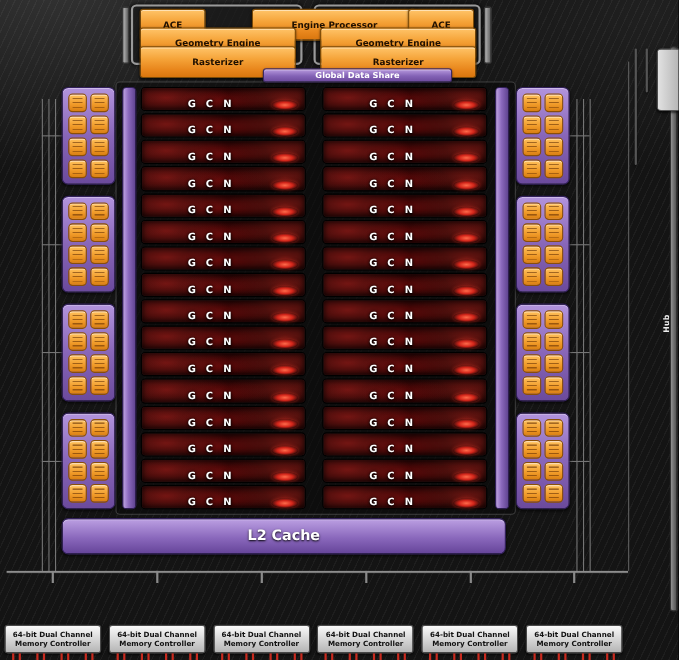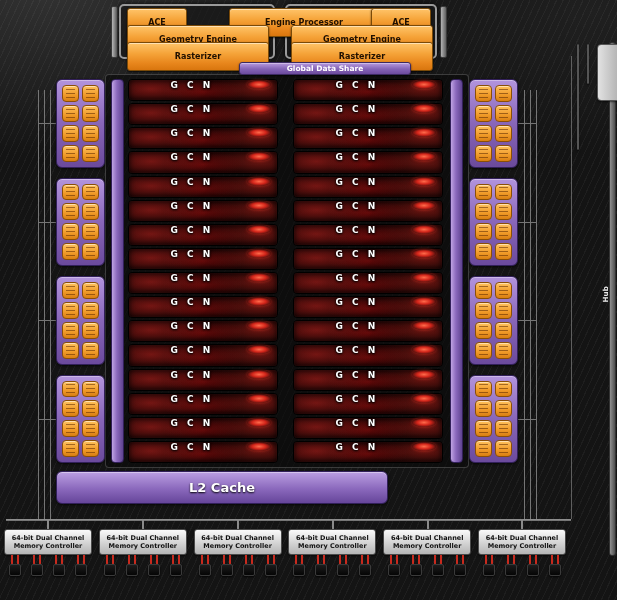--- a/index.html
+++ b/index.html
@@ -52,21 +52,21 @@
   
   .main-panel{ position:absolute; left:105px; top:74px; width:364px; height:394px;
     background:rgba(8,8,8,.55); border:1px solid rgba(150,150,150,.35); border-radius:4px; z-index:1; }
   .vrail{ position:absolute; top:79px; width:13px; height:384px; z-index:2; border-radius:4px;
     background:linear-gradient(90deg,#bfa3e3,#8a68bc 45%,#5f4390); border:1px solid #32205a; }
   .rail-left{ left:111px; } .rail-right{ left:450px; }
 
   .gcn-col{ position:absolute; top:79px; width:150px; height:384px;
     display:flex; flex-direction:column; gap:2px; z-index:3; }
   .col-left{ left:128px; } .col-right{ left:293px; }
-  .gcn-row{ flex:1; display:flex; align-items:flex-start; border-radius:4px; border:1px solid #000;
+  .gcn-row{ flex:1; display:flex; align-items:flex-end; border-radius:4px; border:1px solid #000;
     box-shadow:inset 0 0 6px rgba(0,0,0,.9), inset 0 0 1px rgba(255,120,120,.4);
     background:
       radial-gradient(60% 150% at 15% 45%, rgba(210,40,35,.50), transparent 65%),
       radial-gradient(45% 120% at 50% 60%, rgba(160,15,15,.55), transparent 60%),
       radial-gradient(55% 140% at 88% 45%, rgba(230,50,40,.40), transparent 65%),
       linear-gradient(180deg,#1c0404,#0c0101); }
   .gcn-label{ flex:1; text-align:center; color:#fff; font-weight:bold; font-size:9px;
     letter-spacing:3px; text-shadow:0 1px 2px #000, 0 0 3px #000; padding-left:8px; }
   .gcn-logo{ width:24px; height:9px; margin-right:6px; border-radius:50%;
     background:radial-gradient(ellipse at 50% 50%, #ff6a4a 0%, #d2251a 40%, rgba(120,10,5,0) 72%);
@@ -80,21 +80,21 @@
     display:grid; grid-template-columns:1fr 1fr; gap:3px;
     background:linear-gradient(180deg,#b294dd,#8866b8 50%,#6b4a9c); border:1px solid #32205a;
     box-shadow:inset 0 1px 0 rgba(255,255,255,.35), 0 1px 3px rgba(0,0,0,.7); }
   .rb-cell{ border-radius:4px; display:flex; align-items:center; justify-content:center;
     background:linear-gradient(180deg,#ffc25e,#f09a28 60%,#d97f12); border:1px solid #8a4f08;
     box-shadow:inset 0 1px 0 rgba(255,255,255,.5); }
   .rb-cell i{ display:block; width:65%; height:9px;
     background:repeating-linear-gradient(180deg, rgba(90,40,0,.55) 0 1px, transparent 1px 4px); }
 
   
-  .l2{ position:absolute; left:56px; top:471px; width:332px; height:33px; z-index:3;
+  .l2{ position:absolute; left:56px; top:471px; width:404px; height:33px; z-index:3;
     display:flex; align-items:center; justify-content:center; border-radius:6px;
     background:linear-gradient(180deg,#bb9fe2,#8a68bc 55%,#66459a); border:1px solid #32205a;
     color:#fff; font-size:13px; font-weight:bold; text-shadow:0 1px 2px #000;
     box-shadow:inset 0 1px 0 rgba(255,255,255,.4), 0 1px 3px rgba(0,0,0,.7); }
 
   
   .line{ position:absolute; background:#757575; z-index:2; }
   .vline{ width:1px; height:430px; top:90px; }
   .hline{ height:1px; }
   .hbus{ left:6px; top:519px; width:565px; height:2px;
@@ -102,21 +102,21 @@
   .vdrop{ width:2px; height:11px; top:519px; background:#8a8a8a; }
   .vsep{ left:571px; top:56px; width:1px; height:463px; background:#5f5f5f; }
 
   
   .mc-row{ position:absolute; left:4px; top:529px; width:562px; z-index:3;
     display:flex; justify-content:space-between; }
   .mc-group{ width:88px; display:flex; flex-direction:column; }
   .mc-block{ height:26px; display:flex; align-items:center; justify-content:center;
     background:linear-gradient(180deg,#fafafa,#d0d0d0 60%,#b5b5b5); border:1px solid #4a4a4a;
     border-radius:3px; color:#111; font-size:6.5px; font-weight:bold; line-height:8px;
-    text-align:center; padding:1px 3px; box-shadow:0 1px 2px rgba(0,0,0,.6); }
+    text-align:center; padding:1px 3px; box-shadow:0 1px 2px rgba(0,0,0,.6);margin-top:39px; }
   .chip-row{ display:flex; justify-content:space-around; }
   .chip-unit{ display:flex; flex-direction:column; align-items:center; }
   .chip-conn{ width:8px; height:9px; border-left:2px solid #c92a1e; border-right:2px solid #c92a1e; }
   .chip{ width:12px; height:12px; border-radius:2px;
     background:linear-gradient(180deg,#1c1c1c,#050505); border:1px solid #3a3a3a;
     box-shadow:0 1px 2px rgba(0,0,0,.8); }
 
   
   .sidebar{ position:absolute; left:577px; top:44px; width:29px; z-index:3;
     display:flex; flex-direction:row; gap:8px; }

